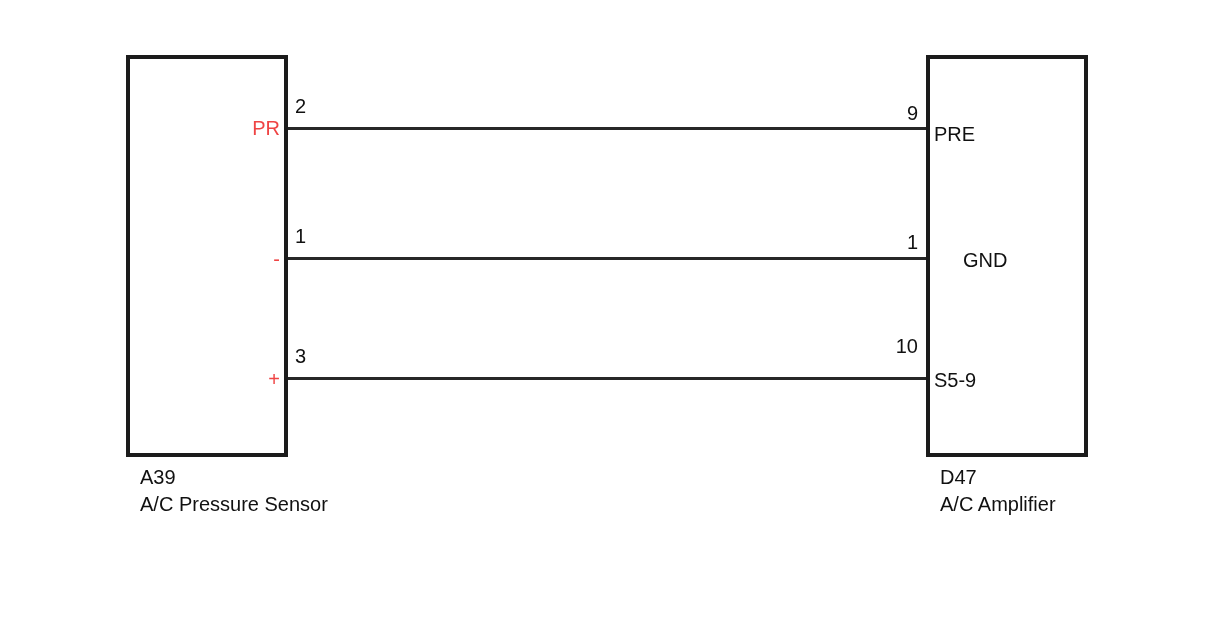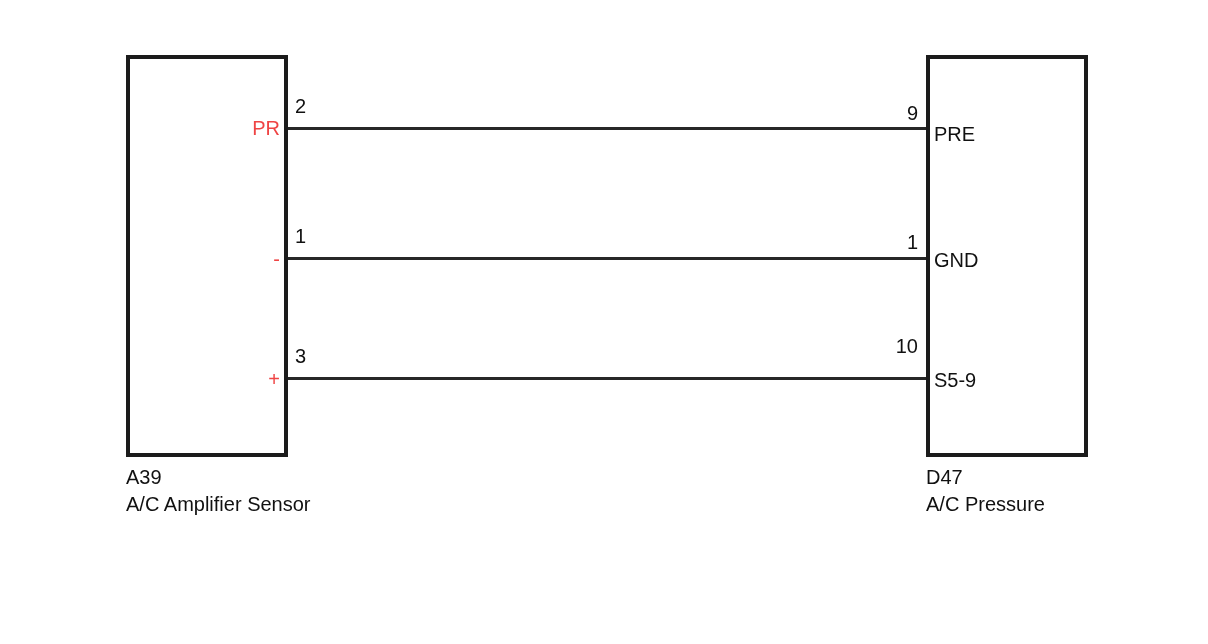--- a/index.html
+++ b/index.html
@@ -94,34 +94,34 @@
 
   
   .right-name {
     position: absolute;
     left: 934px;
     font-size: 20px;
     line-height: 20px;
     color: #111111;
   }
   .right-name.n1 { top: 124px; }
-  .right-name.n2 { top: 250px; }
+  .right-name.n2 { top: 250px; margin-left: 29px; }
   .right-name.n3 { top: 370px; }
 
   
   .caption {
     position: absolute;
     font-size: 20px;
     line-height: 27px;
     color: #111111;
     white-space: nowrap;
   }
   #caption-left  { left: 126px; top: 464px; }
   #caption-right { left: 926px; top: 464px; }
-  .caption-line { display: block; }
+  .caption-line { display: block; margin-left: 14px; }
 </style>
 </head>
 <body>
 
 <div id="diagram">
 
   <div id="connector-left" class="connector-box"></div>
 
   <span class="left-name n1">PR</span>
   <span class="left-name n2">-</span>
@@ -140,21 +140,21 @@
   <span class="right-num n1">9</span>
   <span class="right-num n2">1</span>
   <span class="right-num n3">10</span>
 
   <span class="right-name n1">PRE</span>
   <span class="right-name n2">GND</span>
   <span class="right-name n3">S5-9</span>
 
   <div id="caption-left" class="caption">
     <span class="caption-line">A39</span>
-    <span class="caption-line">A/C Amplifier Sensor</span>
+    <span class="caption-line">A/C Pressure Sensor</span>
   </div>
 
   <div id="caption-right" class="caption">
     <span class="caption-line">D47</span>
-    <span class="caption-line">A/C Pressure</span>
+    <span class="caption-line">A/C Amplifier</span>
   </div>
 
 </div>
 
 </body></html>

